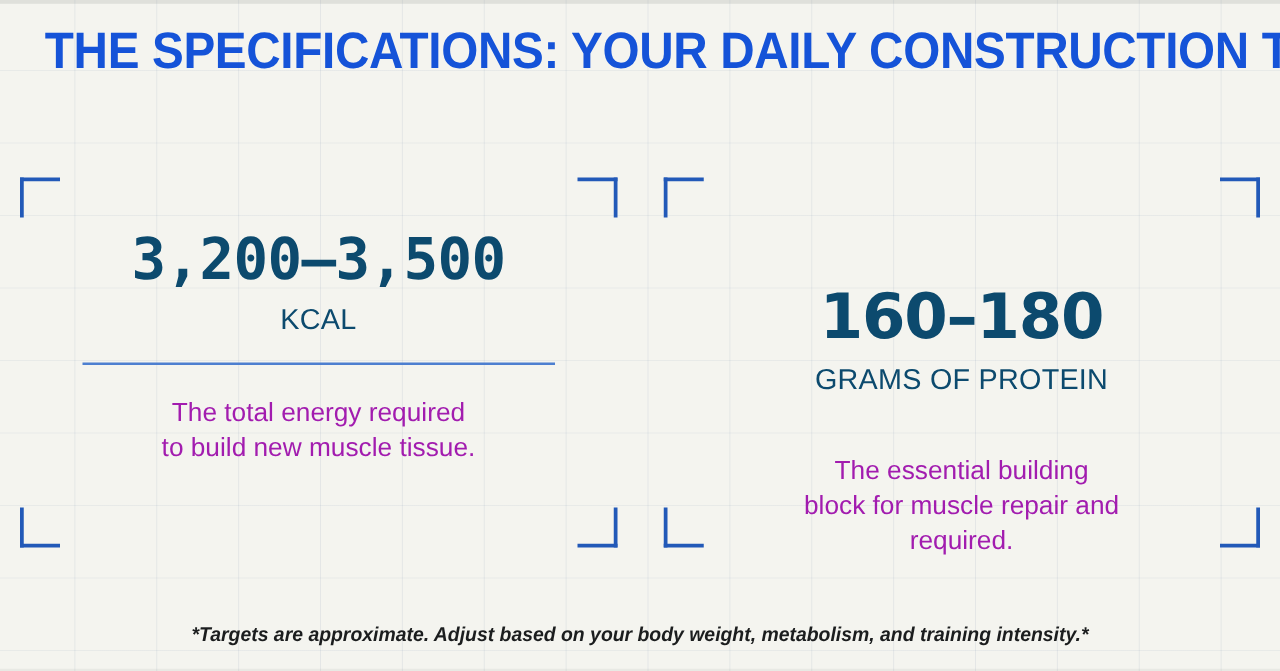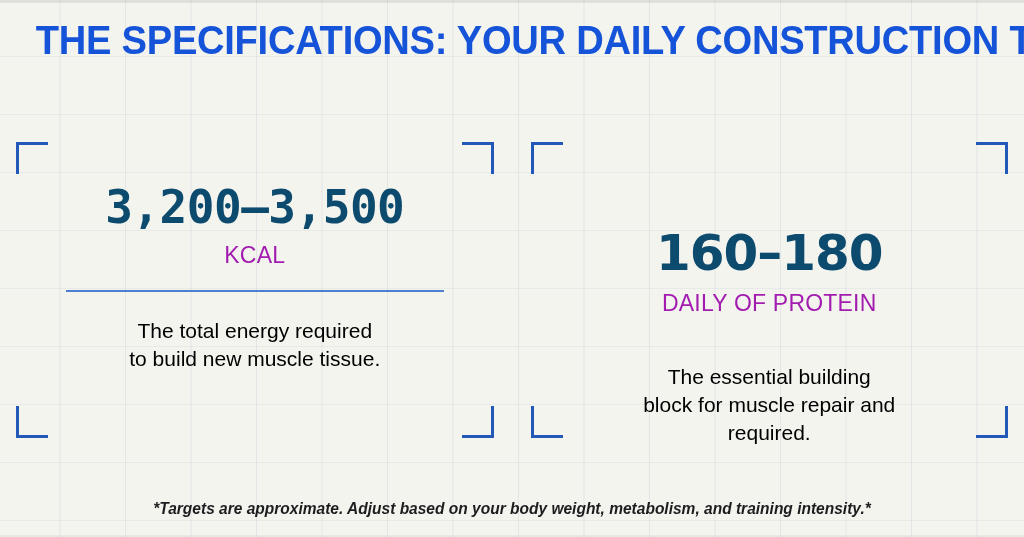--- a/index.html
+++ b/index.html
@@ -101,39 +101,39 @@
     margin-top:44px;
   }
   .card-3 .stat-number{
     font-family:"DejaVu Sans","Liberation Sans", sans-serif;
     font-size:50px;
     letter-spacing:-1px;
   }
 
   .stat-label{
     margin-top:13px;
-    color:#a21caf;
+    color:#0c4a6e;
     font-size:23px;
     font-weight:normal;
     letter-spacing:0.2px;
     white-space:nowrap;
     text-align:center;
     line-height:1.1;
   }
 
   .divider{
     margin-top:22px;
     width:84%;
     height:2px;
     background:#4d7fd0;
   }
 
   .stat-desc{
     margin-top:25px;
-    color:#000000;
+    color:#a21caf;
     font-size:21px;
     line-height:1.33;
     text-align:center;
     max-width:255px;
   }
 
   
   #footnote{
     position:absolute;
     left:0; right:0;
@@ -171,21 +171,21 @@
       <div class="divider"></div>
       <div class="stat-desc">The total energy required to build new muscle tissue.</div>
     </div>
 
     <div class="card card-2">
       <span class="br tl"></span>
       <span class="br tr"></span>
       <span class="br bl"></span>
       <span class="br br2"></span>
       <div class="stat-number">160–180</div>
-      <div class="stat-label">DAILY OF PROTEIN</div>
+      <div class="stat-label">GRAMS OF PROTEIN</div>
       <div class="divider"></div>
       <div class="stat-desc">The essential building block for muscle repair and required.</div>
     </div>
 
 
   </div>
 
   <div id="footnote">*Targets are approximate. Adjust based on your body weight, metabolism, and training intensity.*</div>
 
 </div>

